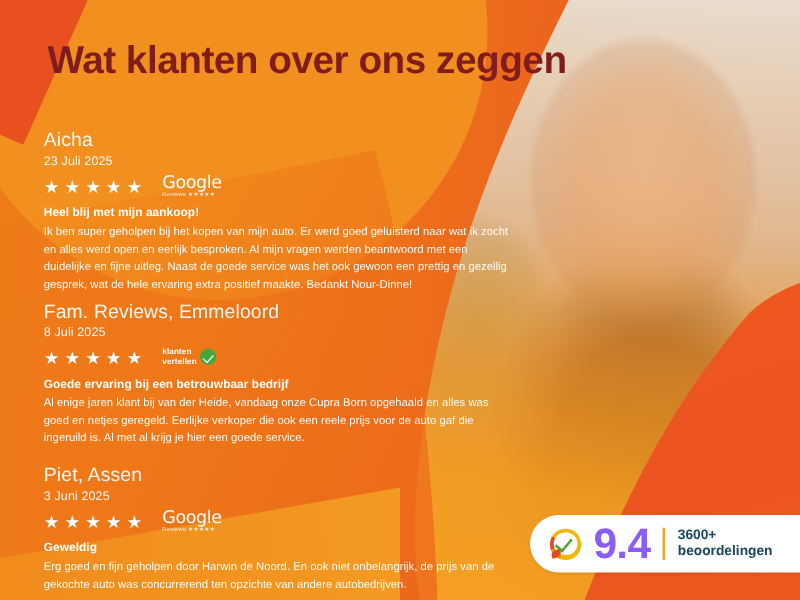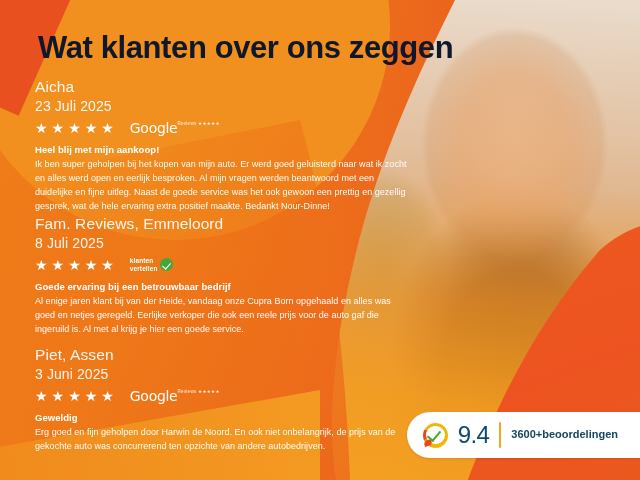--- a/index.html
+++ b/index.html
@@ -98,44 +98,45 @@
     position: absolute;
     inset: 0;
     z-index: 5;
   }
   .headline {
     position: absolute;
     left: 38px;
     top: 30px;
     font-size: 31px;
     font-weight: 700;
-    color: #0f172a;
+    color: #7f1d1d;
     letter-spacing: -0.4px;
     white-space: nowrap;
   }
 
   .review {
     position: absolute;
     left: 35px;
     width: 378px;
     color: #FFFFFF;
   }
   .review.r1 { top: 78px; }
   .review.r2 { top: 215px; }
   .review.r3 { top: 346px; }
 
   .rv-name {
     font-size: 15.5px;
     font-weight: 400;
     color: rgba(255,255,255,0.93);
     line-height: 1.18;
     letter-spacing: 0.1px;
+    margin-top: 26px;
   }
   .rv-date {
-    font-size: 14px;
+    font-size: 10px;
     font-weight: 400;
     color: rgba(255,255,255,0.92);
     margin-top: 2px;
     letter-spacing: 0.1px;
   }
   .rv-badgerow {
     display: flex;
     align-items: center;
     margin-top: 5px;
     height: 17px;
@@ -150,21 +151,21 @@
     color: #FFFFFF;
     line-height: 1;
   }
   .brand {
     margin-left: 16px;
     display: flex;
     align-items: center;
   }
   .google-mark {
     display: flex;
-    flex-direction: row;
+    flex-direction: column;
     line-height: 1;
   }
   .google-word {
     font-size: 14px;
     color: #FFFFFF;
     letter-spacing: -0.3px;
     font-family: "DejaVu Sans", sans-serif;
   }
   .google-sub {
     font-size: 4.5px;
@@ -259,35 +260,35 @@
   }
   .kiyoh-logo .leaf {
     position: absolute;
     left: 1px; bottom: 2px;
     width: 8px; height: 6px;
     background: #E34A21;
     border-radius: 60% 10% 60% 10%;
     transform: rotate(-18deg);
   }
   .rating-score {
-    font-size: 24px;
-    font-weight: 400;
-    color: #0c4a6e;
+    font-size: 34px;
+    font-weight: 700;
+    color: #8b5cf6;
     letter-spacing: -0.6px;
     line-height: 1;
   }
   .rating-div {
     width: 2px;
     height: 26px;
     background: #F5A623;
     border-radius: 1px;
   }
   .rating-meta {
     display: flex;
-    flex-direction: row;
+    flex-direction: column;
     line-height: 1.2;
   }
   .rating-count {
     font-size: 11px;
     font-weight: 700;
     color: #16455E;
   }
   .rating-label {
     font-size: 11px;
     font-weight: 700;

